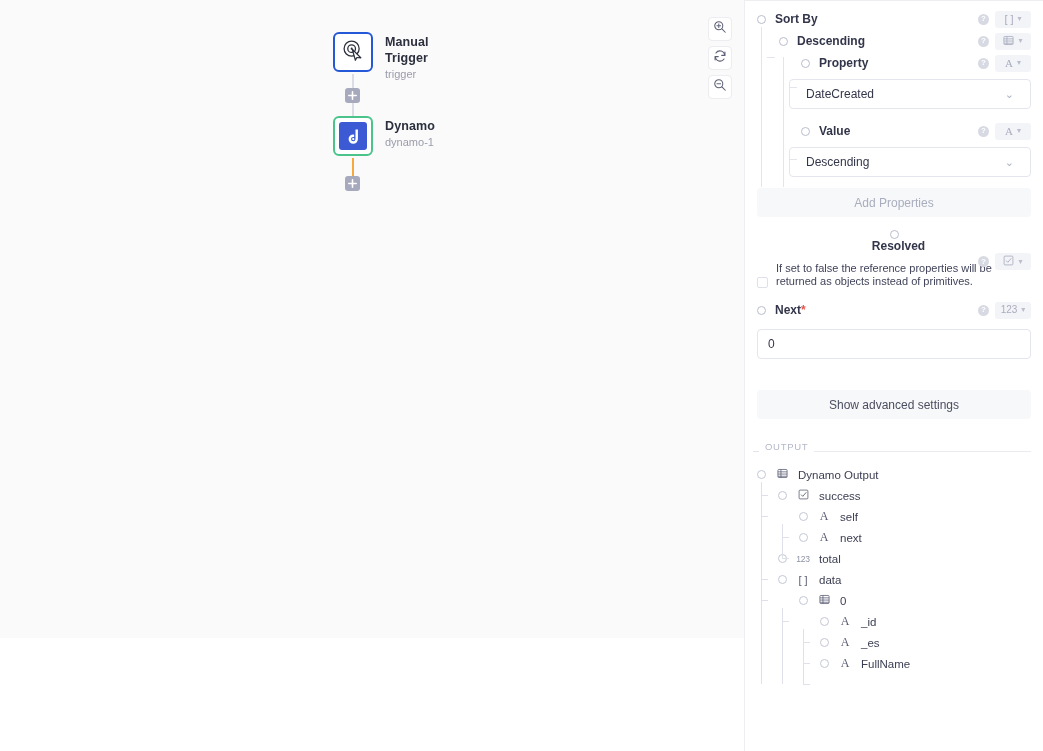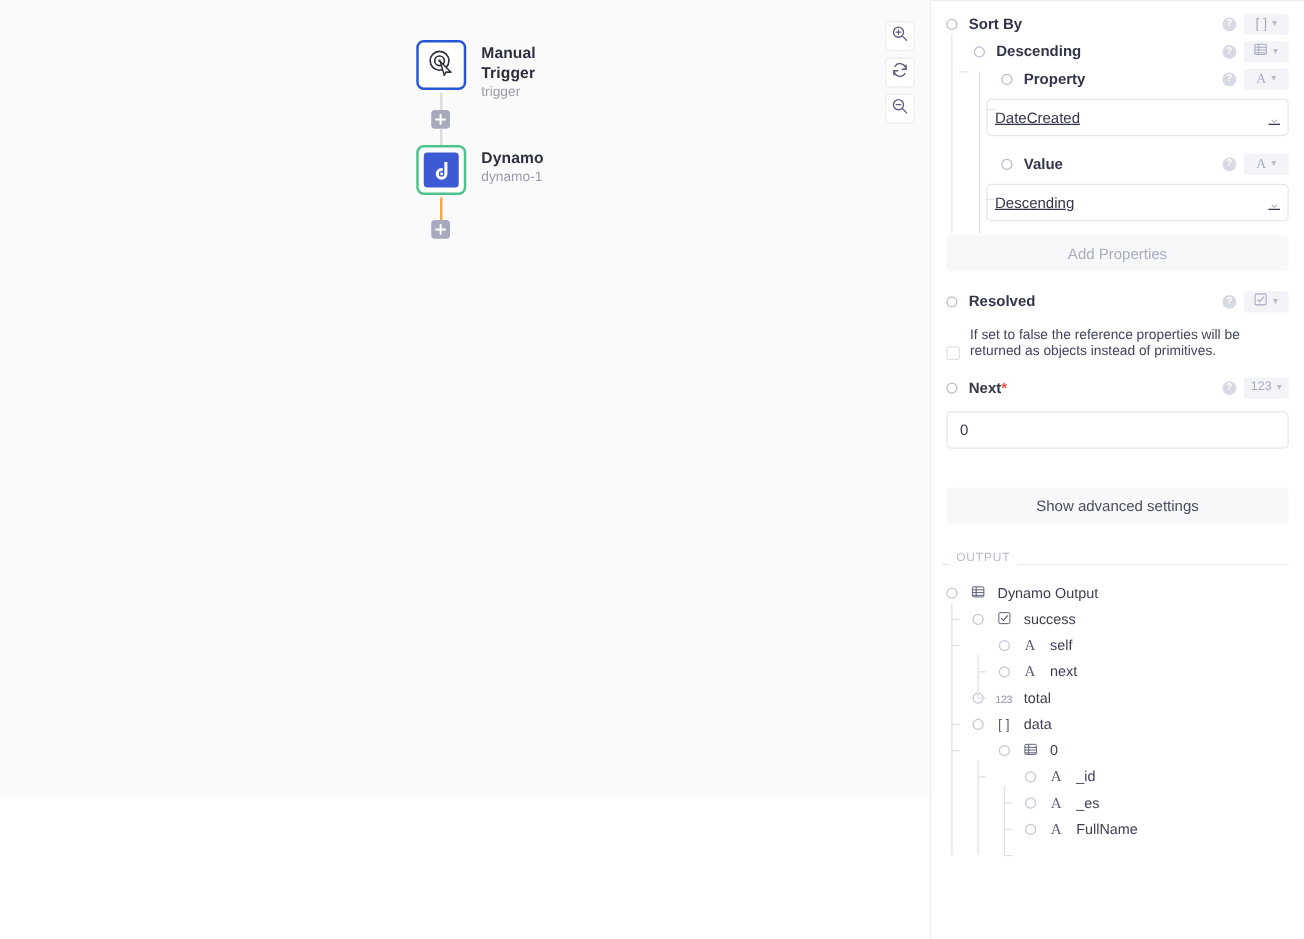--- a/index.html
+++ b/index.html
@@ -124,23 +124,23 @@
   }
   .guide-h {
     position: absolute; height: 1px; background: #e3e5ec; width: 8px;
   }
 
   .select-field {
     margin: 5px 12px 0 44px;
     height: 30px;
     border: 1px solid #e4e6ed; border-radius: 4px;
     display: flex; align-items: center;
-    padding: 0 6px;
+    padding: 0 16px;
     font-size: 12px; color: #33364a;
-    background: #fff; cursor: pointer; text-decoration: underline;
+    background: #fff; cursor: pointer;
   }
   .select-field .val { flex: 1; }
   .select-field .chev { color: #aeb2c3; font-size: 11px; }
 
   .hint-text {
     margin: 16px 0 0 20px;
     font-size: 11.5px; color: #e2e4ea;
   }
 
   .wide-btn {
@@ -359,21 +359,21 @@
       </span>
     </div>
 
     <div class="select-field">
       <span class="val">Descending</span>
       <span class="chev">⌄</span>
     </div>
 
     <div class="wide-btn">Add Properties</div>
 
-    <div class="prop-row" style="margin-top:13px;">
+    <div class="prop-row" style="margin-top:13px;flex-direction:column;">
       <span class="bullet"></span>
       <span class="row-label">Resolved</span>
       <span class="row-right">
         <span class="help-icon">?</span>
         <span class="type-badge">
           <span class="glyph">
             <svg width="11" height="11" viewBox="0 0 12 12" fill="none" stroke="#a8acbd" stroke-width="0.9">
               <rect x="1.2" y="1.2" width="9.6" height="9.6" rx="1"></rect>
               <path d="M3.3 6.1 L5.2 8 L9 3.6" stroke-width="1"></path>
             </svg>

